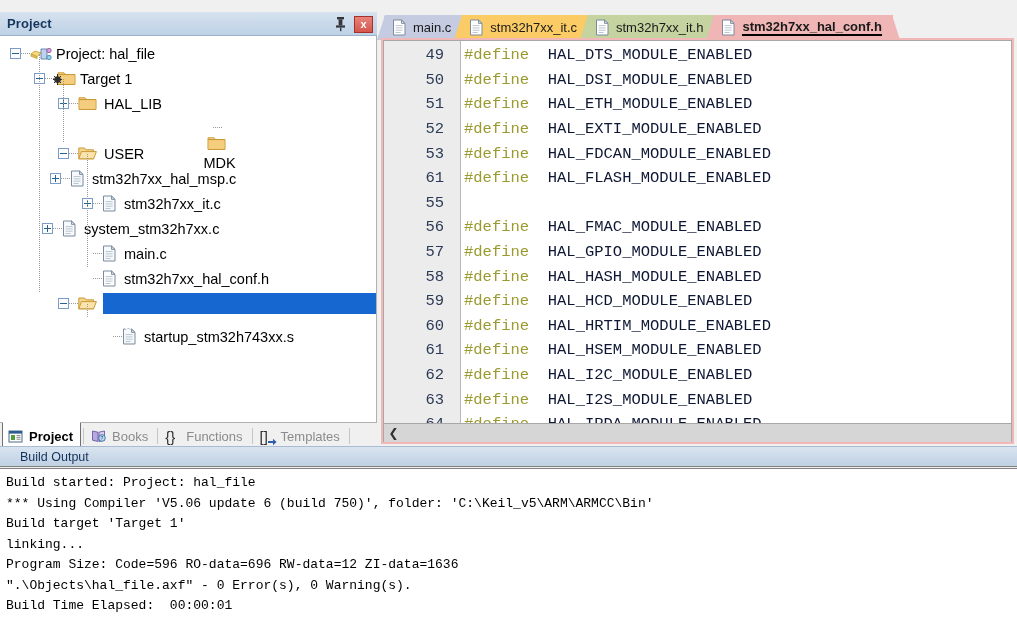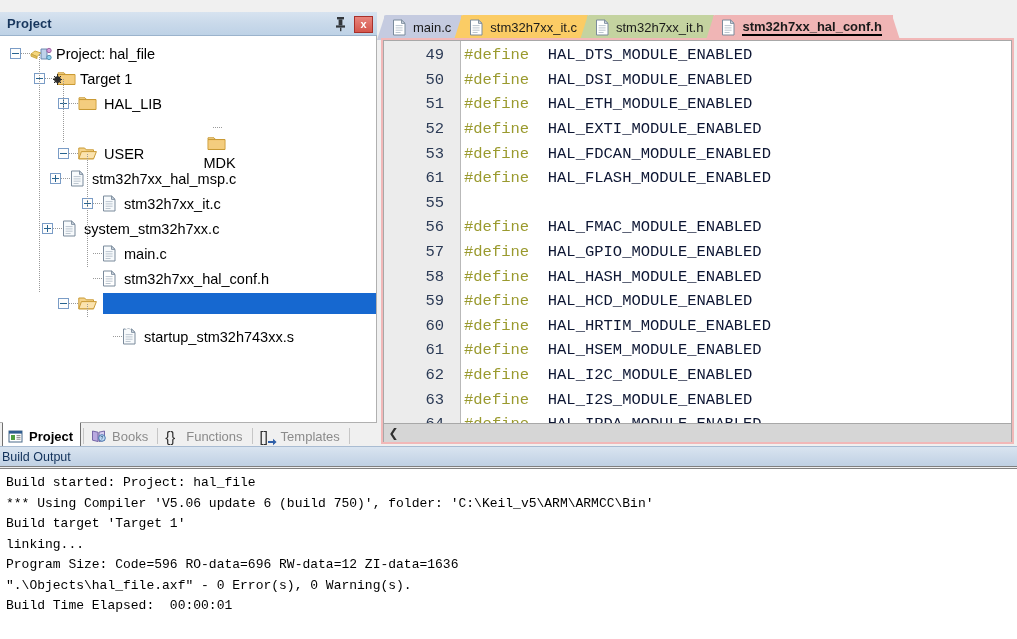--- a/index.html
+++ b/index.html
@@ -185,21 +185,21 @@
   
   #build-panel {
     position: absolute; left: 0; top: 446px; width: 1017px; height: 193px;
   }
   #build-title {
     height: 21px;
     background: linear-gradient(to bottom, #d9e4f0 0%, #cbd9e9 55%, #c0d1e4 100%);
     border-top: 1px solid #a9bcd2; border-bottom: 1px solid #808080;
     display: flex; align-items: center;
   }
-  #build-title span { font-size: 12.5px; color: #11315a; padding-left: 2px; font-weight: normal; }
+  #build-title span { font-size: 12.5px; color: #11315a; padding-left: 20px; font-weight: normal; }
   #build-body {
     position: absolute; left: 0; top: 22px; right: 0; bottom: 0;
     background: #ffffff;
     border-top: 1px solid #828282;
     padding: 4px 0 0 3px;
     overflow: hidden;
   }
   .build-line {
     font-family: "Liberation Mono", monospace;
     font-size: 13px; color: #000; line-height: 20.5px; white-space: pre;

